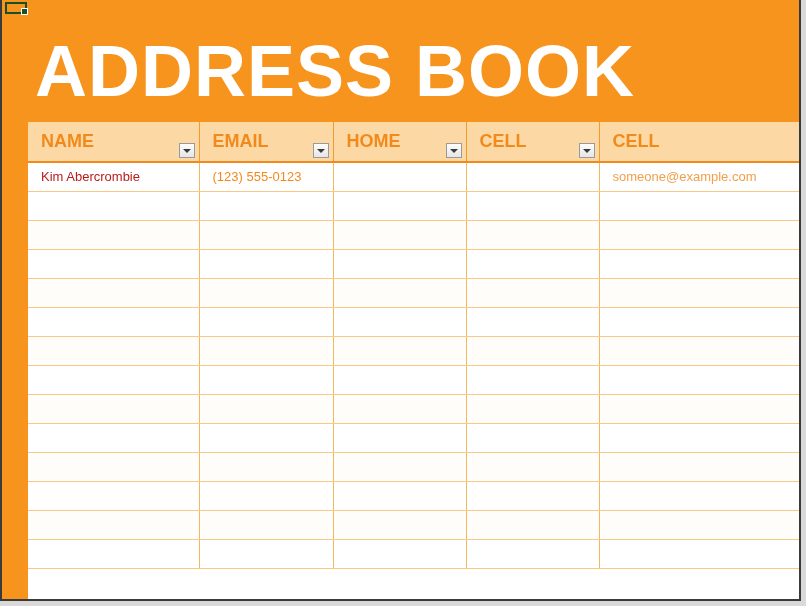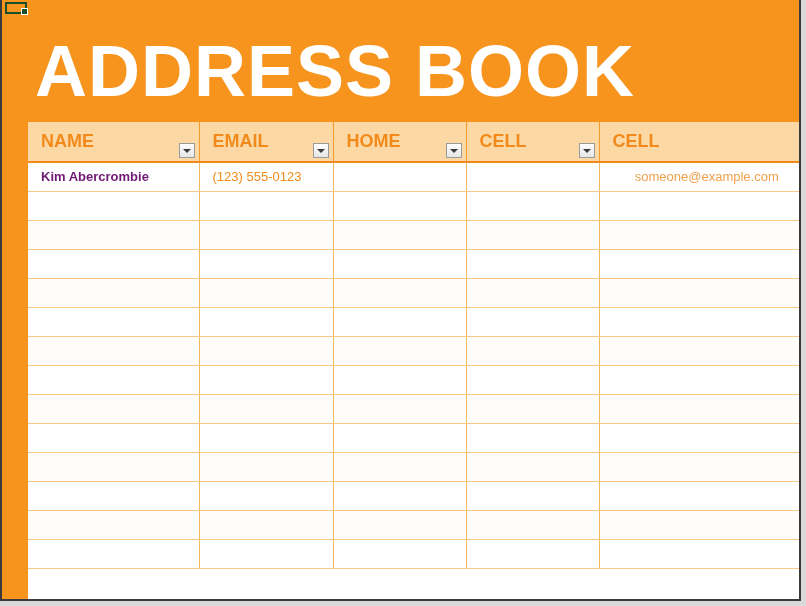--- a/index.html
+++ b/index.html
@@ -161,22 +161,22 @@
     font-family: "Liberation Sans", sans-serif;
     font-size: 13px;
     color: #F28A1B;
     vertical-align: middle;
     white-space: nowrap;
     overflow: hidden;
     background: #FFFFFF;
   }
   tbody td.last { border-right: none; }
   tbody tr.alt td { background: #FFFDFA; }
-  td.name-cell { font-weight: bold; color: #701a75; margin-left: 25px; }
-  td.email-cell { color: #F0A04B; text-align: center; }
+  td.name-cell { font-weight: normal; color: #b91c1c; margin-left: 25px; }
+  td.email-cell { color: #F0A04B; }
 </style>
 </head>
 <body>
 
 <div id="sheet">
 
   <div id="title-banner">
     <div id="page-title">ADDRESS BOOK</div>
   </div>
 

